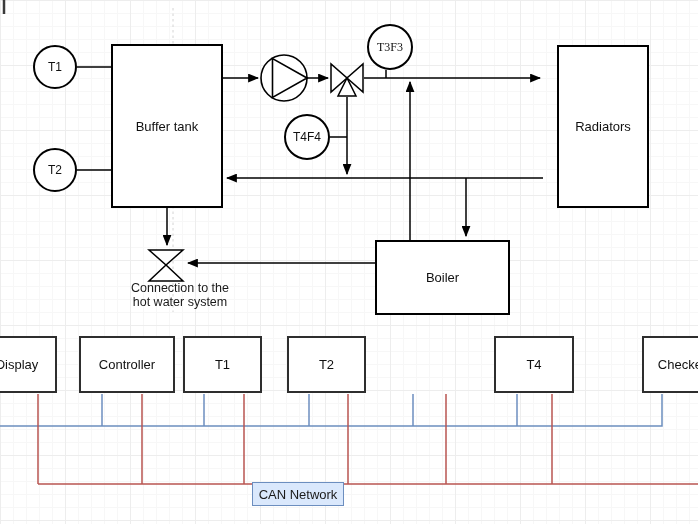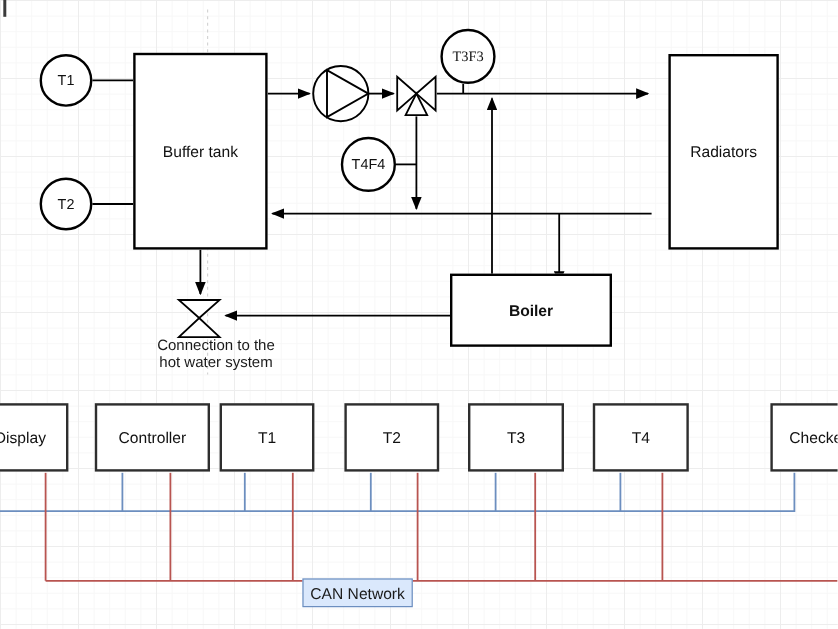--- a/index.html
+++ b/index.html
@@ -127,44 +127,41 @@
   <div class="circ" style="left:284px;top:114px;width:46px;height:46px;">
     <span>T4F4</span>
   </div>
 
   <div class="shape" style="left:111px;top:44px;width:112px;height:164px;">
     <span>Buffer tank</span>
   </div>
   <div class="shape" style="left:543px;top:45px;width:92px;height:163px;margin-left:14px;">
     <span>Radiators</span>
   </div>
-  <div class="shape" style="left:375px;top:228px;width:135px;height:61px;font-weight:bold;">
+  <div class="shape" style="left:375px;top:240px;width:135px;height:75px;">
     <span>Boiler</span>
   </div>
 
   <div class="note">
     <div>Connection to the</div>
     <div>hot water system</div>
   </div>
 
   <div class="net-box" style="left:-23px;width:80px;">
     <span>Display</span>
   </div>
   <div class="net-box" style="left:79px;width:96px;">
     <span>Controller</span>
   </div>
   <div class="net-box" style="left:183px;width:79px;">
     <span>T1</span>
   </div>
   <div class="net-box" style="left:287px;width:79px;">
     <span>T2</span>
   </div>
-  <div class="net-box" style="left:390px;width:80px;">
-    <span>T3</span>
-  </div>
   <div class="net-box" style="left:494px;width:80px;">
     <span>T4</span>
   </div>
   <div class="net-box" style="left:642px;width:80px;">
     <span>Checker</span>
   </div>
 
   <div class="bus-label" id="can-label">
     <span>CAN Network</span>
   </div>

